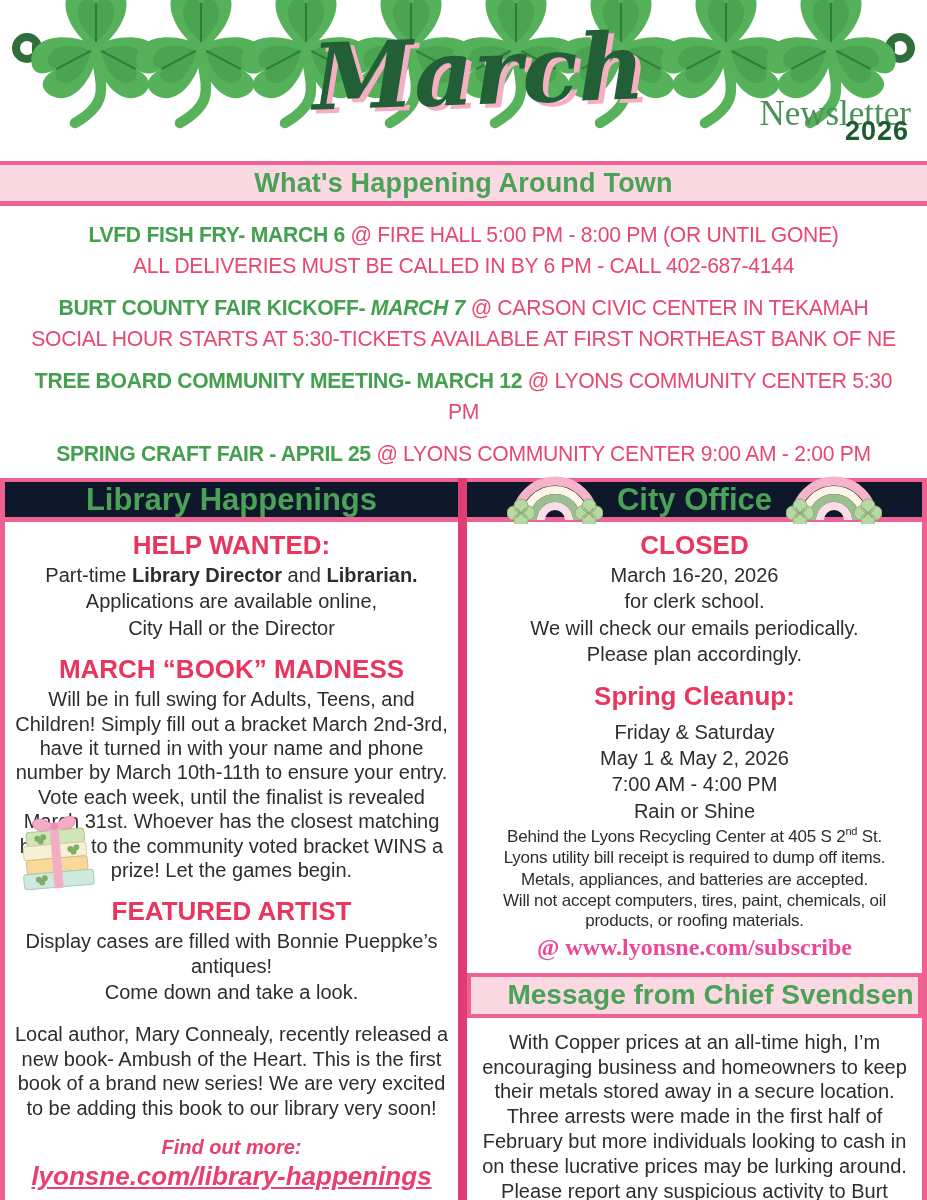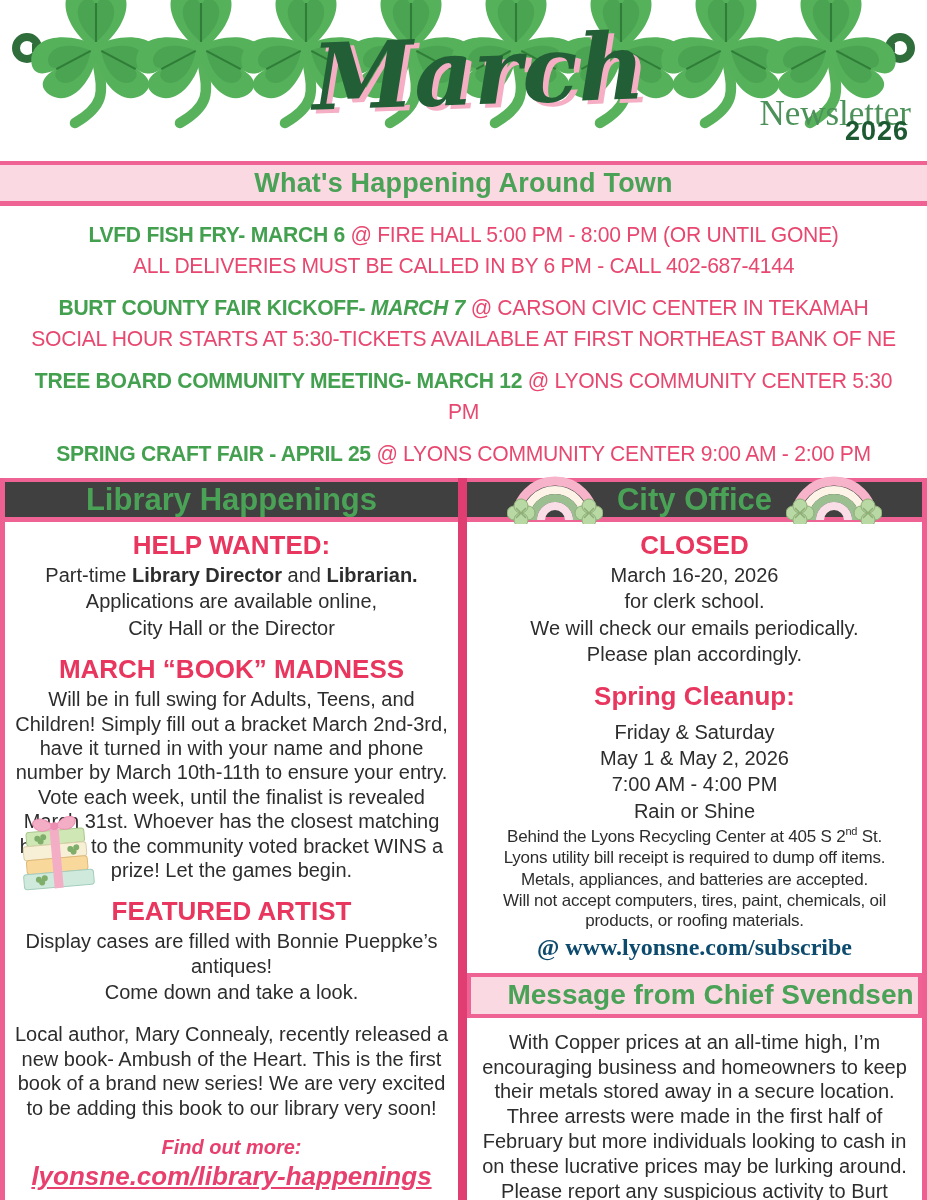--- a/index.html
+++ b/index.html
@@ -59,42 +59,42 @@
   .columns {
     display: flex; height: 722px;
     border-left: 5px solid #ee5f92; border-right: 5px solid #ee5f92;
   }
   .col { position: relative; }
   .col.left { width: 453px; }
   .divider { width: 9px; background: #e03d72; }
   .col.right { flex: 1; }
 
   .col-banner {
-    height: 44px; background: #404040;
+    height: 44px; background: #0f172a;
     border-top: 4px solid #ef6394; border-bottom: 5px solid #ef6394;
     display: flex; align-items: center; justify-content: center; gap: 14px;
     position: relative;
   }
   .col-banner .title { color: #4aa257; font-weight: bold; font-size: 31px; }
   .rainbow { margin-top: -8px; }
 
   .col-content { text-align: center; color: #2d2d2d; }
   .h-pink { color: #e8365f; font-weight: bold; font-size: 26px; margin: 8px 4px 2px; }
   .h-pink.small-m { margin-top: 14px; }
   .body-text { font-size: 20px; line-height: 1.22; margin: 2px 8px; }
   .body-text b { font-weight: bold; }
   .small-text { font-size: 17px; line-height: 1.2; letter-spacing: -0.2px; margin: 1px 4px; }
   .pink-italic { color: #e8406e; font-weight: bold; font-style: italic; font-size: 20px; margin-top: 16px; }
   .pink-link {
     display: block; color: #e8406e; font-weight: bold; font-style: italic;
     font-size: 26px; text-decoration: underline; margin-top: 2px; cursor: pointer;
   }
   .serif-link {
     font-family: "Liberation Serif", serif; font-weight: bold;
-    color: #0c4a6e; font-size: 24px; margin-top: 2px; display: block; cursor: pointer;
+    color: #ec4899; font-size: 24px; margin-top: 2px; display: block; cursor: pointer;
   }
   .books-icon { position: absolute; left: 8px; top: 332px; }
 
   .chief-banner {
     margin-top: 12px; border: 4px solid #ef6394; background: #fbd9e3;
     height: 45px; display: flex; align-items: center; justify-content: center;
   }
   .chief-banner .title { color: #4aa257; font-weight: bold; font-size: 28px; margin-left: 32px; }
   .chief-body { font-size: 20px; line-height: 1.24; margin: 12px 8px 0; }
 

